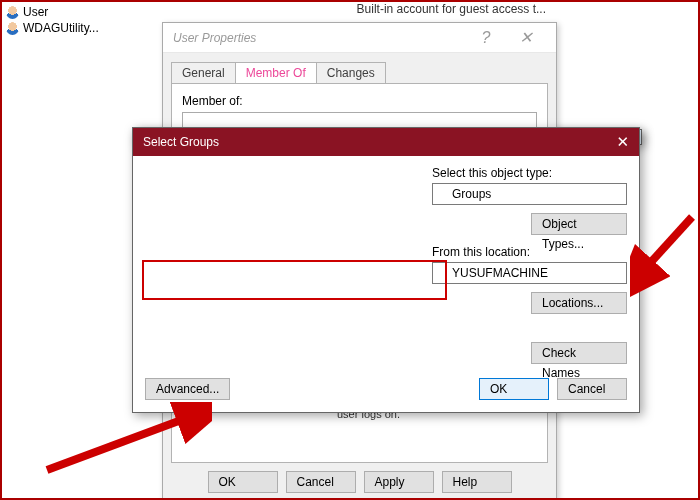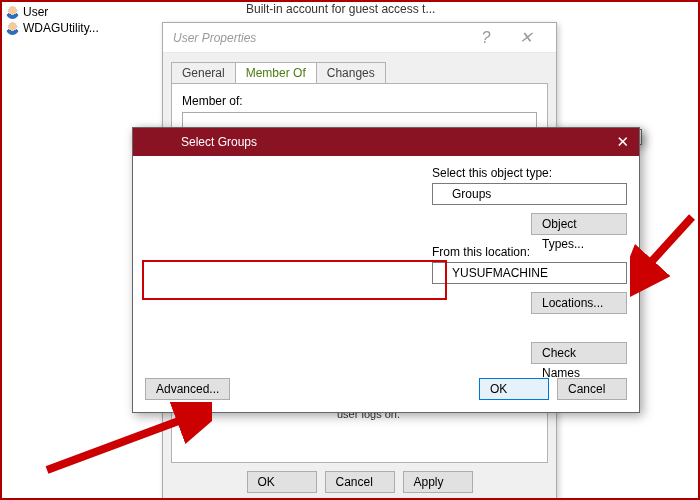--- a/index.html
+++ b/index.html
@@ -5,43 +5,43 @@
   * { box-sizing: border-box; margin: 0; padding: 0; font-family: "Segoe UI", Tahoma, sans-serif; font-size: 12px; }
   body { background: #fff; }
   .stage { position: relative; width: 700px; height: 500px; border: 2px solid #a00; overflow: hidden; background: #fff; }
 
   
   .userlist { position: absolute; top: 2px; left: 2px; width: 150px; }
   .userlist .row { display: flex; align-items: center; gap: 4px; height: 16px; padding: 0 2px; }
   .userlist .row.sel { background: #e5f3ff; }
   .user-icon { width: 13px; height: 13px; display: inline-block; border-radius: 50%; background: radial-gradient(circle at 50% 35%, #f2c9a0 0 40%, transparent 41%), radial-gradient(circle at 50% 100%, #2a6ec0 0 50%, transparent 51%); position: relative; }
   .user-icon.disabled::after { content: "↓"; position: absolute; right: -3px; bottom: -3px; color: #555; font-size: 9px; }
-  .guest-desc { position: absolute; top: 0; left: 244px; width: 300px; text-align: left; color: #333; }
+  .guest-desc { position: absolute; top: 0; left: 244px; width: 300px; text-align: right; color: #333; }
 
   
   .props { position: absolute; top: 20px; left: 160px; width: 395px; height: 478px; background: #f0f0f0; border: 1px solid #aaa; box-shadow: 2px 2px 6px rgba(0,0,0,0.2); }
   .props .titlebar { height: 30px; display: flex; align-items: center; padding: 0 10px; color: #9a9a9a; background: #fff; border-bottom: 1px solid #e8e8e8; font-style: italic; }
   .props .titlebar .t { flex: 1; }
   .props .titlebar .wbtn { width: 40px; text-align: center; font-size: 16px; color: #9a9a9a; }
   .tabs { display: flex; align-items: flex-end; height: 24px; margin: 6px 0 0 8px; }
   .tab { border: 1px solid #b3b3b3; border-bottom: none; padding: 3px 10px; background: #f0f0f0; margin-right: -1px; color: #404040; }
-  .tab.active { background: #fff; color: #4d7c0f; position: relative; top: 1px; border-bottom: 1px solid #fff; }
+  .tab.active { background: #fff; color: #ec4899; position: relative; top: 1px; border-bottom: 1px solid #fff; }
   .tabpanel { border: 1px solid #b3b3b3; background: #fff; margin: 0 8px; padding: 10px 10px 0 10px; height: 380px; position: relative; }
   .tabpanel .mlist { border: 1px solid #aaa; height: 230px; margin-top: 4px; background: #fff; }
   .btnrow { display: flex; gap: 6px; margin-top: 10px; }
   .win-btn { background: #e1e1e1; border: 1px solid #adadad; min-width: 70px; height: 22px; text-align: left; line-height: 20px; padding: 0 10px; cursor: default; }
   .win-btn.disabled { color: #9d9d9d; }
   .win-btn.default { border: 1.5px solid #0078d7; background: #e5f1fb; }
   .note { position: absolute; right: 10px; bottom: 42px; width: 200px; font-size: 11px; color: #333; }
   .outer-btns { display: flex; gap: 8px; justify-content: center; margin-top: 8px; }
 
   
   .sel { position: absolute; top: 125px; left: 130px; width: 508px; background: #fff; border: 1px solid #666; box-shadow: 3px 3px 10px rgba(0,0,0,0.35); }
   .sel .titlebar { background: #8a1323; color: #fff; height: 28px; display: flex; align-items: center; padding: 0 10px; }
-  .sel .titlebar .t { flex: 1; margin-left: 38px; }
+  .sel .titlebar .t { flex: 1; }
   .sel .close { width: 40px; text-align: right; font-size: 15px; }
   .sel .body { padding: 10px 12px 12px 12px; }
   .fieldrow { display: flex; gap: 8px; align-items: flex-end; margin-bottom: 10px; flex-direction: column; }
   .fieldrow .col { flex: 1; }
   .fieldrow input { width: 100%; height: 22px; border: 1px solid #7a7a7a; padding: 2px 19px; background: #fff; }
   .side-btn { width: 96px; }
   .objlabel { display: block; margin-bottom: 3px; }
   .enter-area { display: flex; gap: 8px; align-items: flex-start; margin-bottom: 14px; }
   .enter-area .ta-col { flex: 1; }
   .ta { width: 100%; height: 58px; border: 1px solid #7a7a7a; padding: 2px 4px; background: #fff; resize: none; }
@@ -92,20 +92,21 @@
       <div class="btnrow">
         <div class="win-btn">Add...</div>
         <div class="win-btn disabled">Remove</div>
       </div>
       <div class="note">Changes to a user's group membership are not effective until the next time the user logs on.</div>
     </div>
     <div class="outer-btns">
       <div class="win-btn">OK</div>
       <div class="win-btn">Cancel</div>
       <div class="win-btn">Apply</div>
+      <div class="win-btn">Help</div>
     </div>
   </div>
 
   <div class="sel">
     <div class="titlebar">
       <span class="t">Select Groups</span>
       <span class="close">✕</span>
     </div>
     <div class="body">
 

